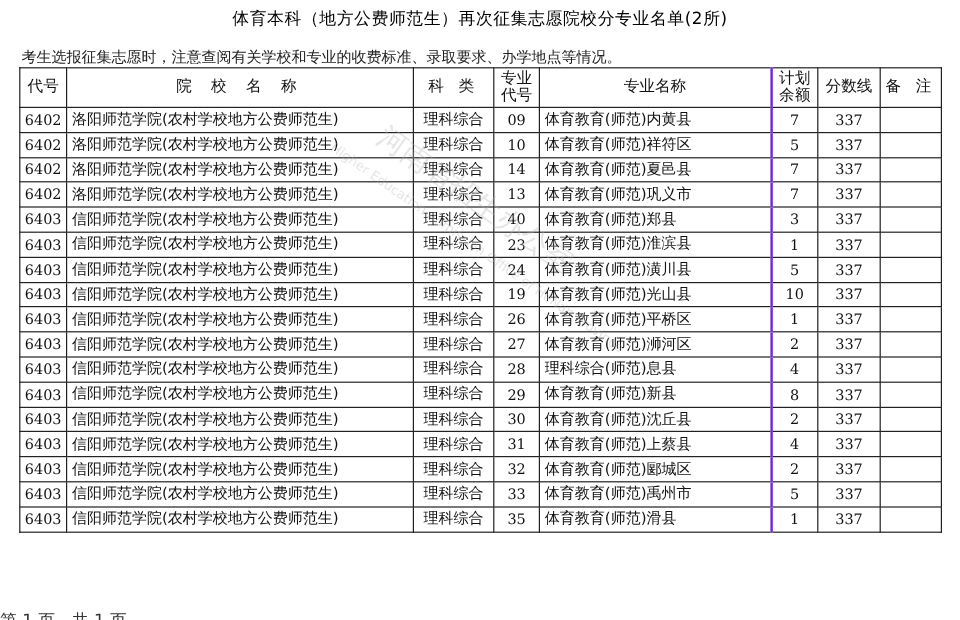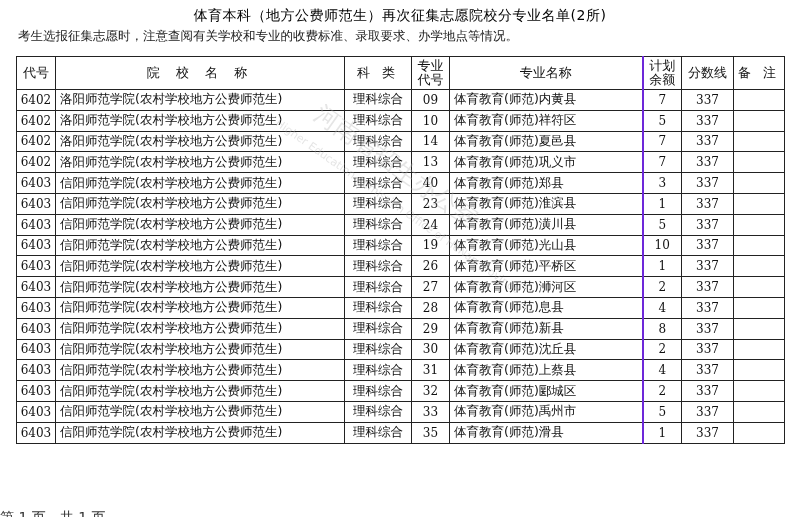--- a/index.html
+++ b/index.html
@@ -1,20 +1,20 @@
 <!DOCTYPE html>
 <html><head>
 <meta charset="utf-8">
 <style>
   html, body { margin:0; padding:0; background:#ffffff; }
   body { width:800px; height:517px; position:relative; overflow:hidden;
          font-family:"DejaVu Sans","Liberation Sans",sans-serif; color:#111; }
   .title { position:absolute; left:0; top:7px; width:800px; text-align:center;
            font-size:14px; letter-spacing:0.5px; color:#000000; }
-  .notice { position:absolute; left:18px; top:28px; font-size:12.5px; color:#222; }
+  .notice { position:absolute; left:18px; top:40px; font-size:12.5px; color:#222; }
   .watermark { position:absolute; pointer-events:none; color:rgba(180,180,180,0.35);
                font-size:24px; transform:rotate(35deg); white-space:nowrap; }
   table { position:absolute; left:16px; top:56px; width:768px; border-collapse:collapse;
           table-layout:fixed; font-size:12.5px; }
   th, td { border:1px solid #222; padding:0; height:19.8px; overflow:hidden; white-space:nowrap; }
   th { font-weight:normal; font-size:13px; height:32px; line-height:14px;margin-left:28px; }
   td.c { text-align:center; }
   td.l { text-align:left; padding-left:4px;margin-top:12px; }
   td.num { font-family:"DejaVu Serif","Liberation Serif",serif; font-size:12px; }
   .footer { position:absolute; left:0; top:499px; width:800px; text-align:left; font-size:14px; color:#333;margin-top:10px; }
@@ -154,21 +154,21 @@
         <td class="l thick-right">体育教育(师范)浉河区</td>
         <td class="c num">2</td>
         <td class="c num">337</td>
         <td class="c"></td>
       </tr>
       <tr>
         <td class="c num">6403</td>
         <td class="l">信阳师范学院(农村学校地方公费师范生)</td>
         <td class="c">理科综合</td>
         <td class="c num">28</td>
-        <td class="l thick-right">体育教育(师范)息县</td>
+        <td class="l thick-right">理科综合(师范)息县</td>
         <td class="c num">4</td>
         <td class="c num">337</td>
         <td class="c"></td>
       </tr>
       <tr>
         <td class="c num">6403</td>
         <td class="l">信阳师范学院(农村学校地方公费师范生)</td>
         <td class="c">理科综合</td>
         <td class="c num">29</td>
         <td class="l thick-right">体育教育(师范)新县</td>

